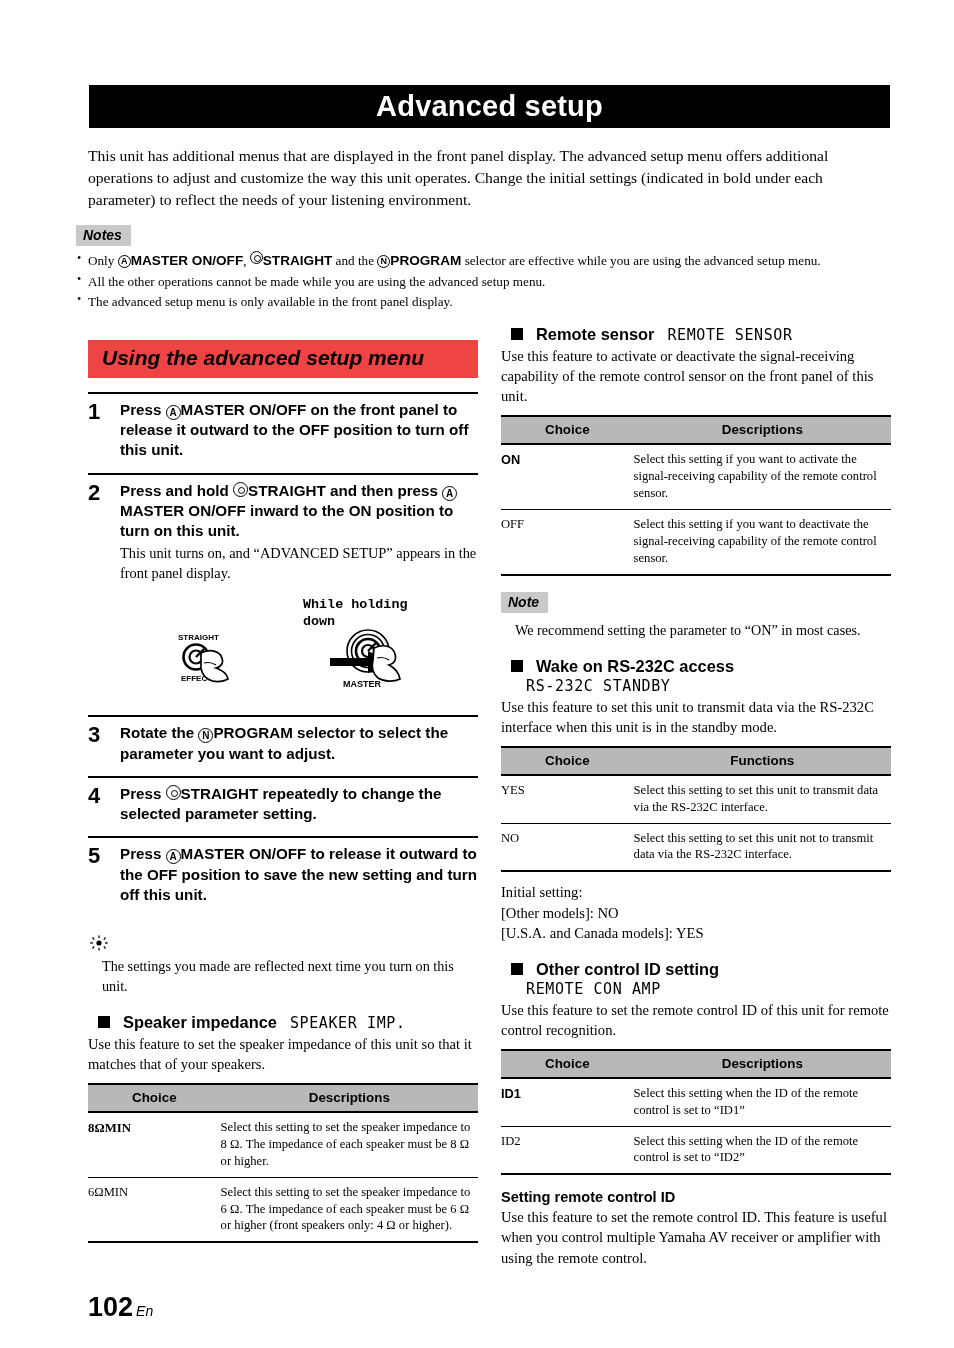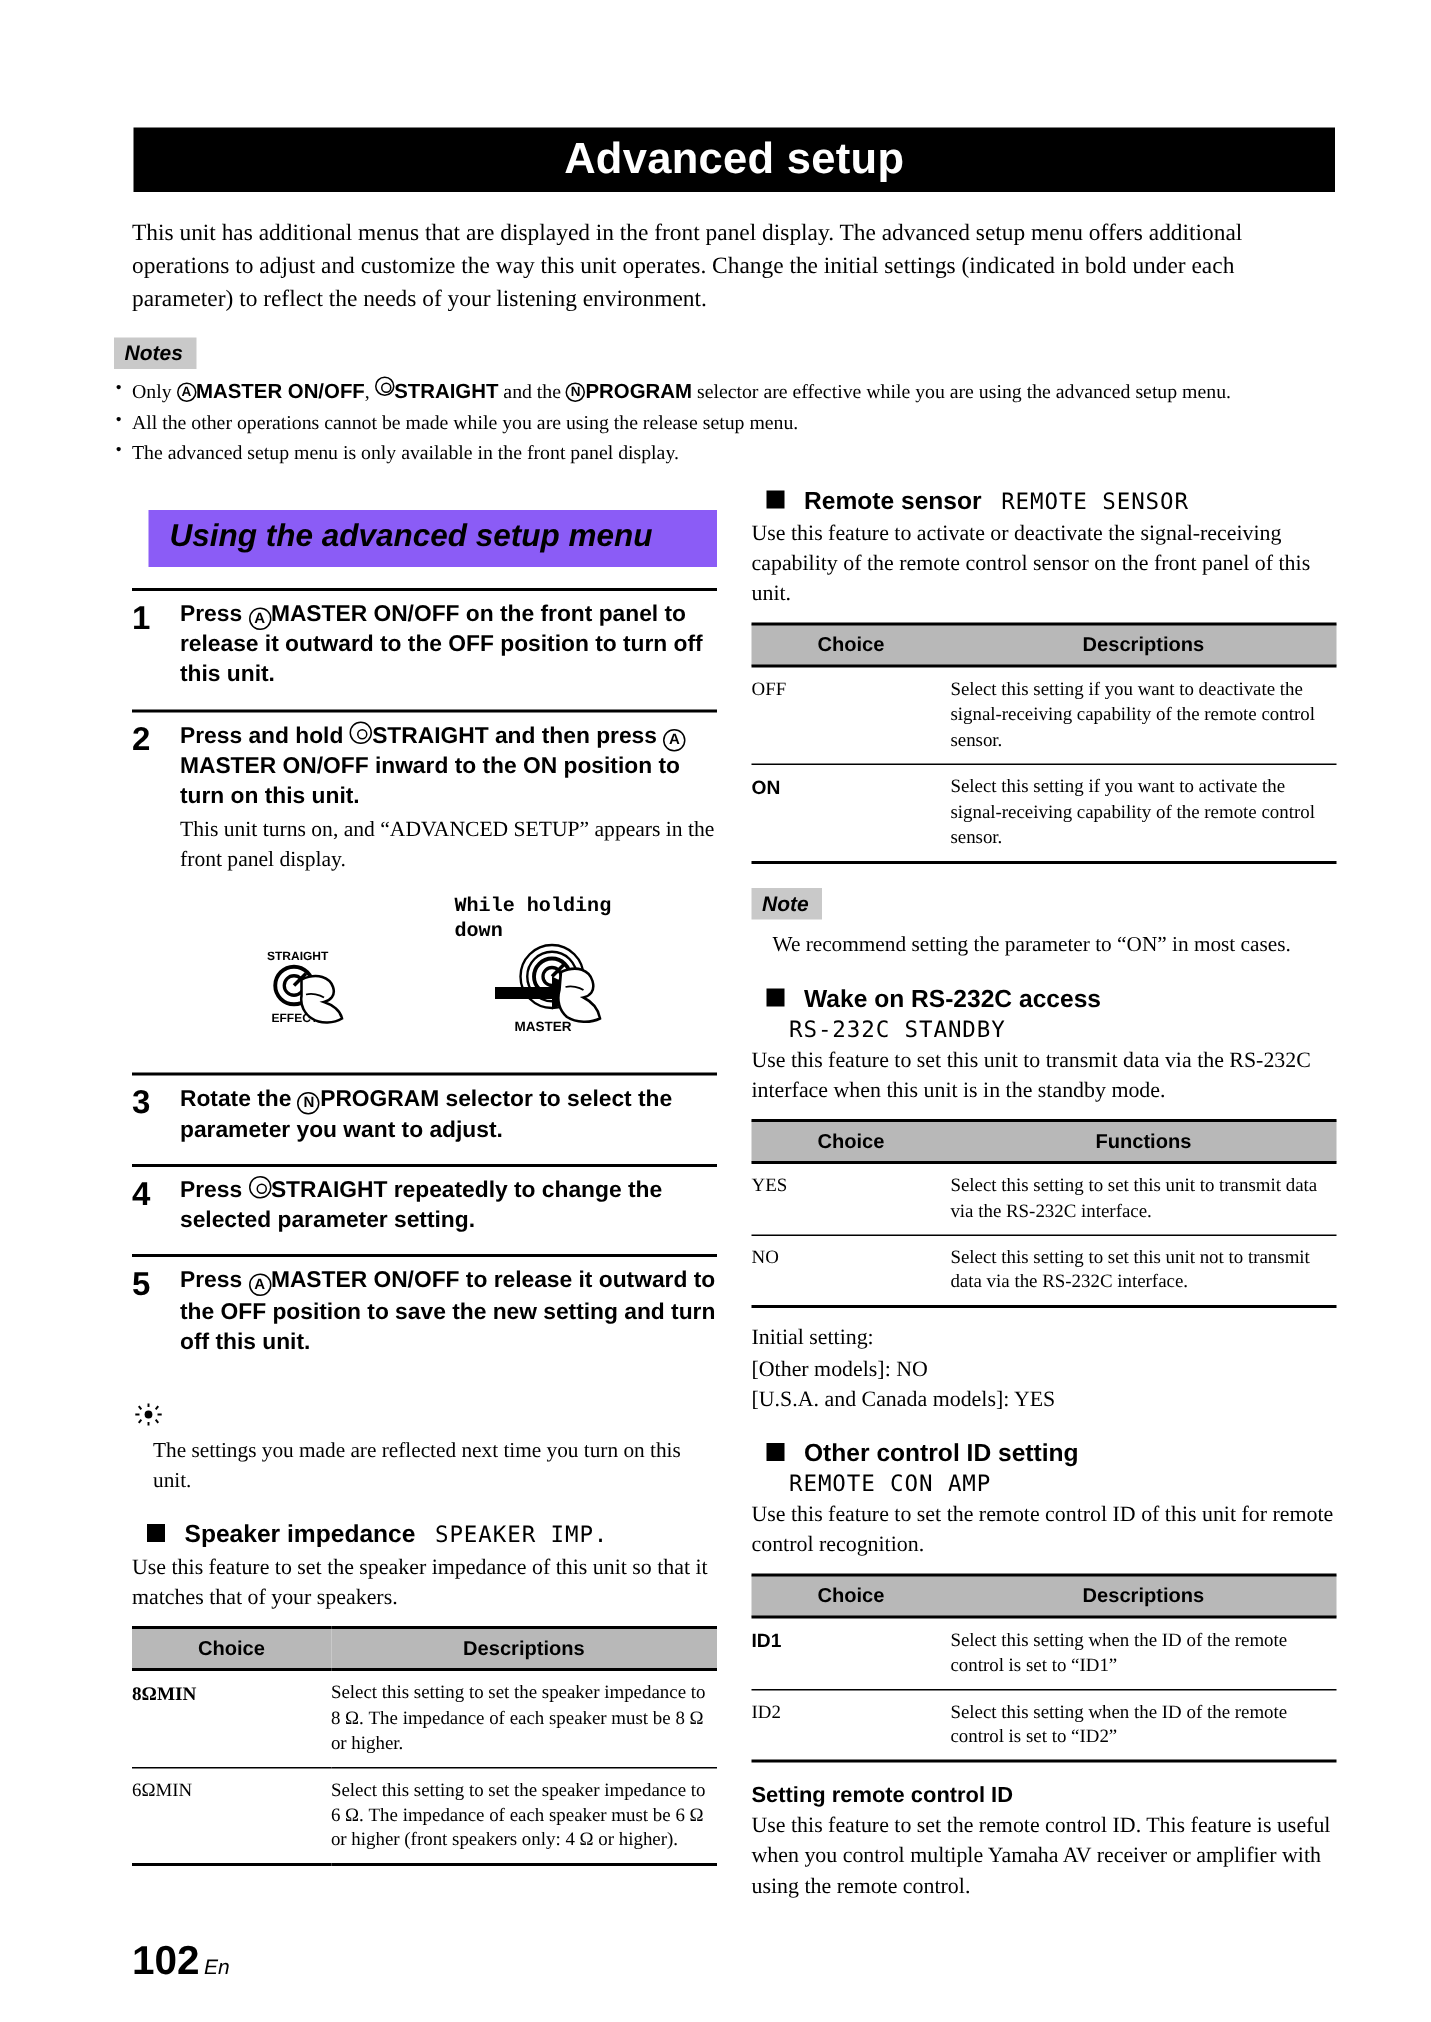--- a/index.html
+++ b/index.html
@@ -63,21 +63,21 @@
     width:5px; height:5px; margin:-2.5px 0 0 -2.5px;
     border:1.3px solid #000; border-radius:50%;
   }
 
   
   .col-left  { position:absolute; left:88px;  top:340px; width:390px; }
   .col-right { position:absolute; left:501px; top:325px; width:390px; }
 
   
   .band {
-    background:#8b5cf6; padding:6px 10px 8px 14px; margin-bottom:14px;margin-left:11px;
+    background:#ef4444; padding:6px 10px 8px 14px; margin-bottom:14px;
   }
   .band .bt {
     font-family:"Liberation Sans", sans-serif;
     font-weight:bold; font-style:italic; font-size:21px;
   }
 
   
   .step { border-top:2px solid #000; padding:6px 0 12px 0; }
   .step-row { display:flex; align-items:flex-start; }
   .step-num {
@@ -175,21 +175,21 @@
   </div>
 
   <div class="intro">This unit has additional menus that are displayed in the front panel display. The advanced setup menu offers additional operations to adjust and customize the way this unit operates. Change the initial settings (indicated in bold under each parameter) to reflect the needs of your listening environment.</div>
 
   <div class="notes-wrap">
     <div class="note-tag">Notes</div>
     <ul class="bullets">
       <li>
         <span>Only </span><span class="cmark">A</span><span class="bold-s">MASTER ON/OFF</span><span>, </span><span class="cmark dbl"></span><span class="bold-s">STRAIGHT</span><span> and the </span><span class="cmark">N</span><span class="bold-s">PROGRAM</span><span> selector are effective while you are using the advanced setup menu.</span>
       </li>
-      <li>All the other operations cannot be made while you are using the release setup menu.</li>
+      <li>All the other operations cannot be made while you are using the advanced setup menu.</li>
       <li>The advanced setup menu is only available in the front panel display.</li>
     </ul>
   </div>
 
   <div class="col-left">
 
     <div class="band">
       <span class="bt">Using the advanced setup menu</span>
     </div>
 
@@ -343,26 +343,26 @@
             <col class="col-b">
           </colgroup>
         <thead>
           <tr>
             <th>Choice</th>
             <th>Descriptions</th>
           </tr>
         </thead>
         <tbody>
           <tr>
+            <td class="c-choice bold">ON</td>
+            <td>Select this setting if you want to activate the signal-receiving capability of the remote control sensor.</td>
+          </tr>
+          <tr>
             <td class="c-choice">OFF</td>
             <td>Select this setting if you want to deactivate the signal-receiving capability of the remote control sensor.</td>
-          </tr>
-          <tr>
-            <td class="c-choice bold">ON</td>
-            <td>Select this setting if you want to activate the signal-receiving capability of the remote control sensor.</td>
           </tr>
         </tbody>
       </table>
 
       <div style="margin-top:16px;">
         <div class="note-tag">Note</div>
         <div class="tip-body" style="margin-top:3px;">We recommend setting the parameter to “ON” in most cases.</div>
       </div>
     </div>
 

